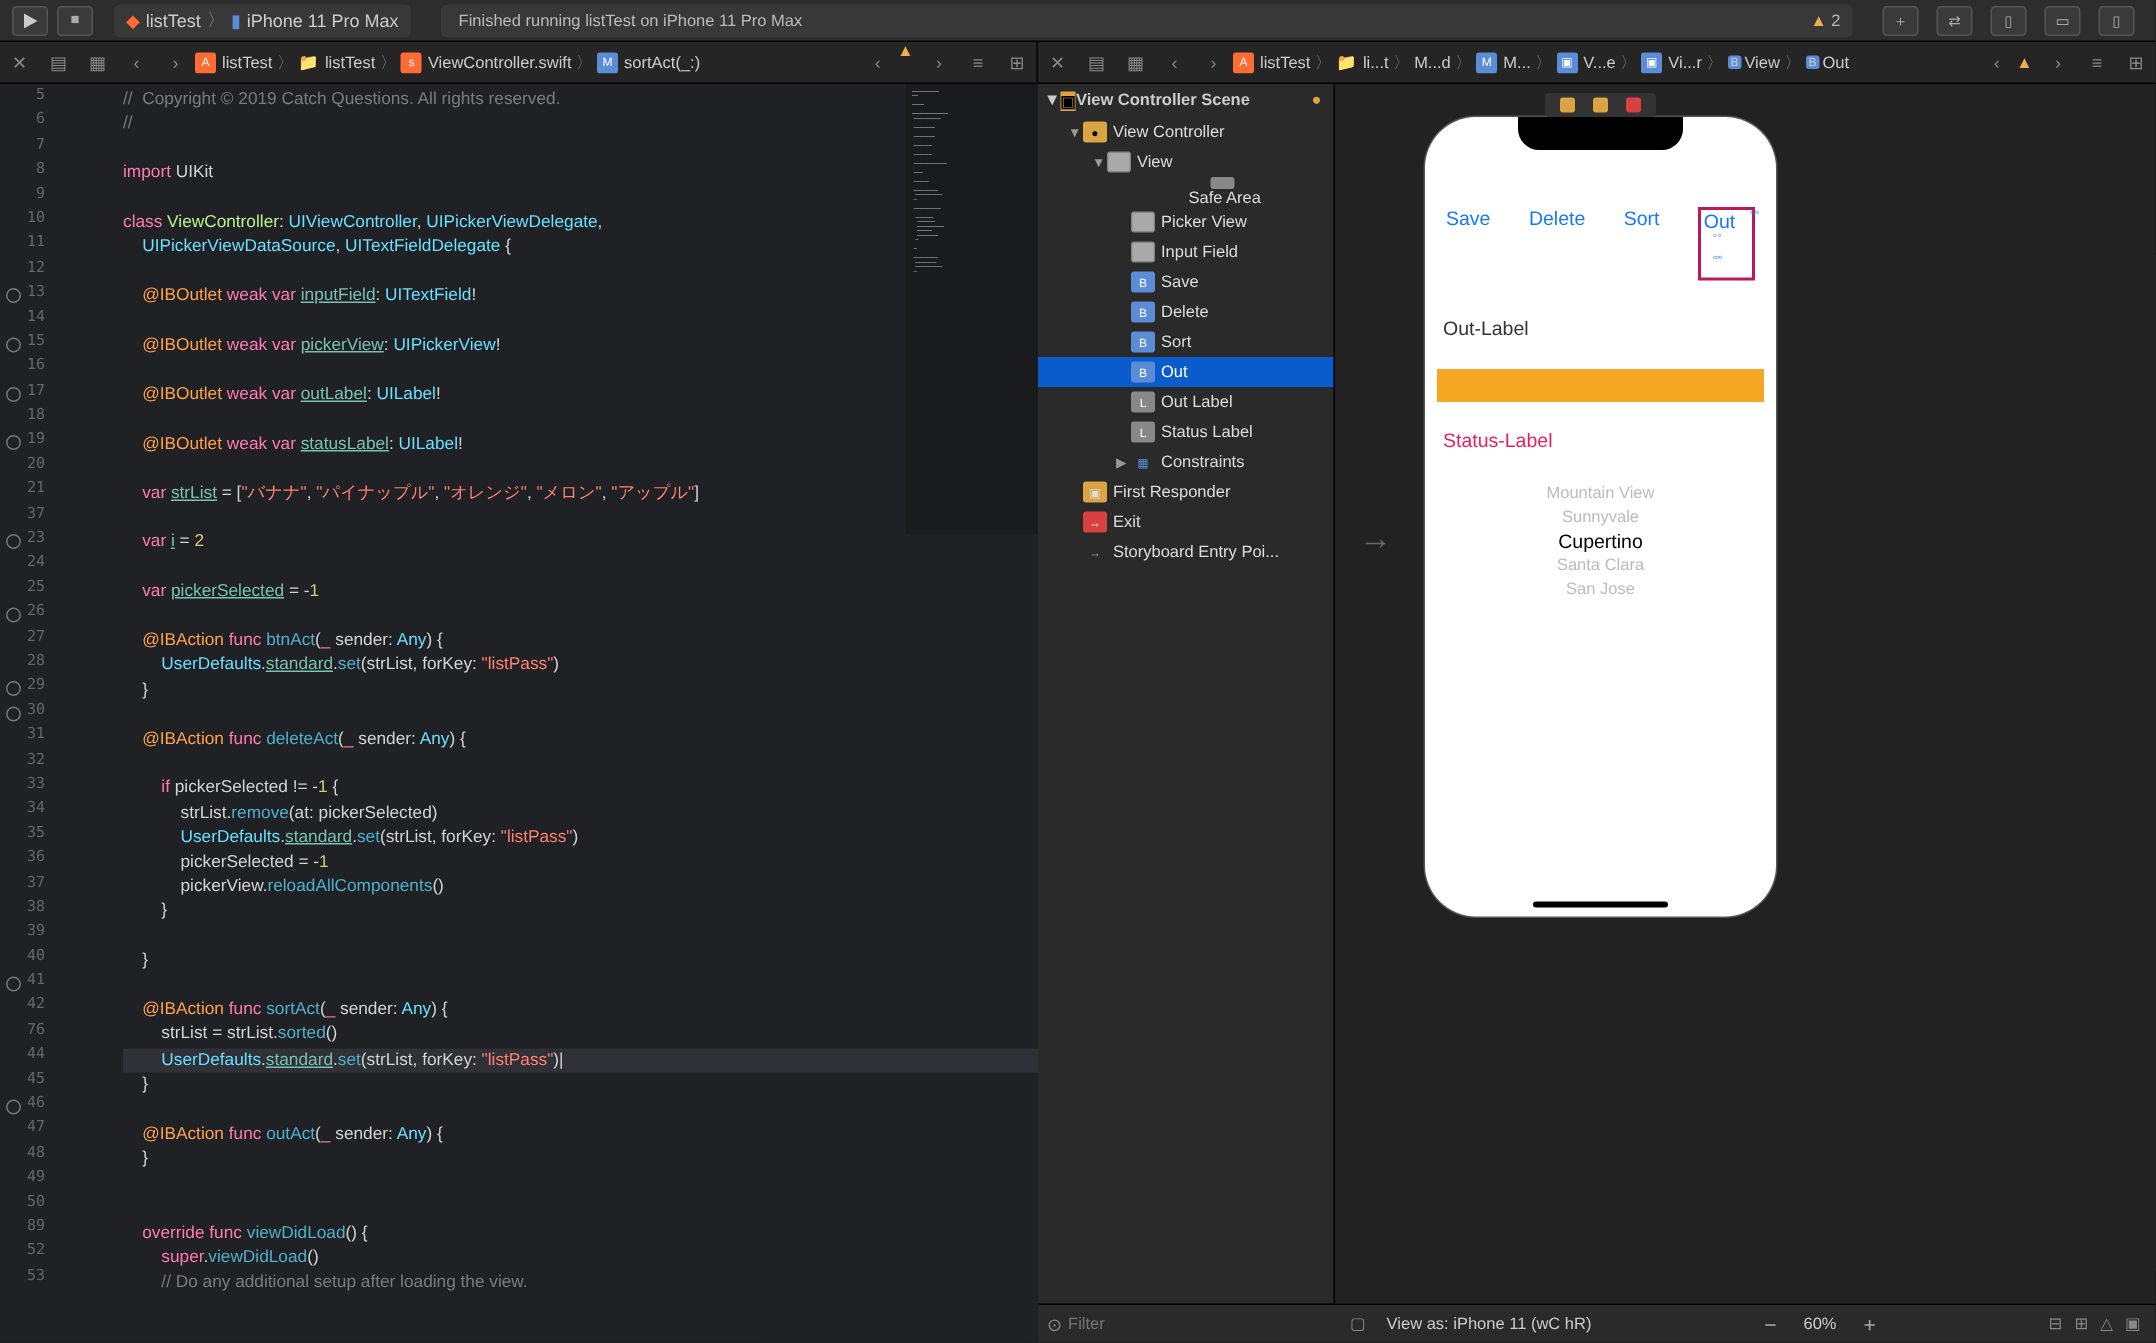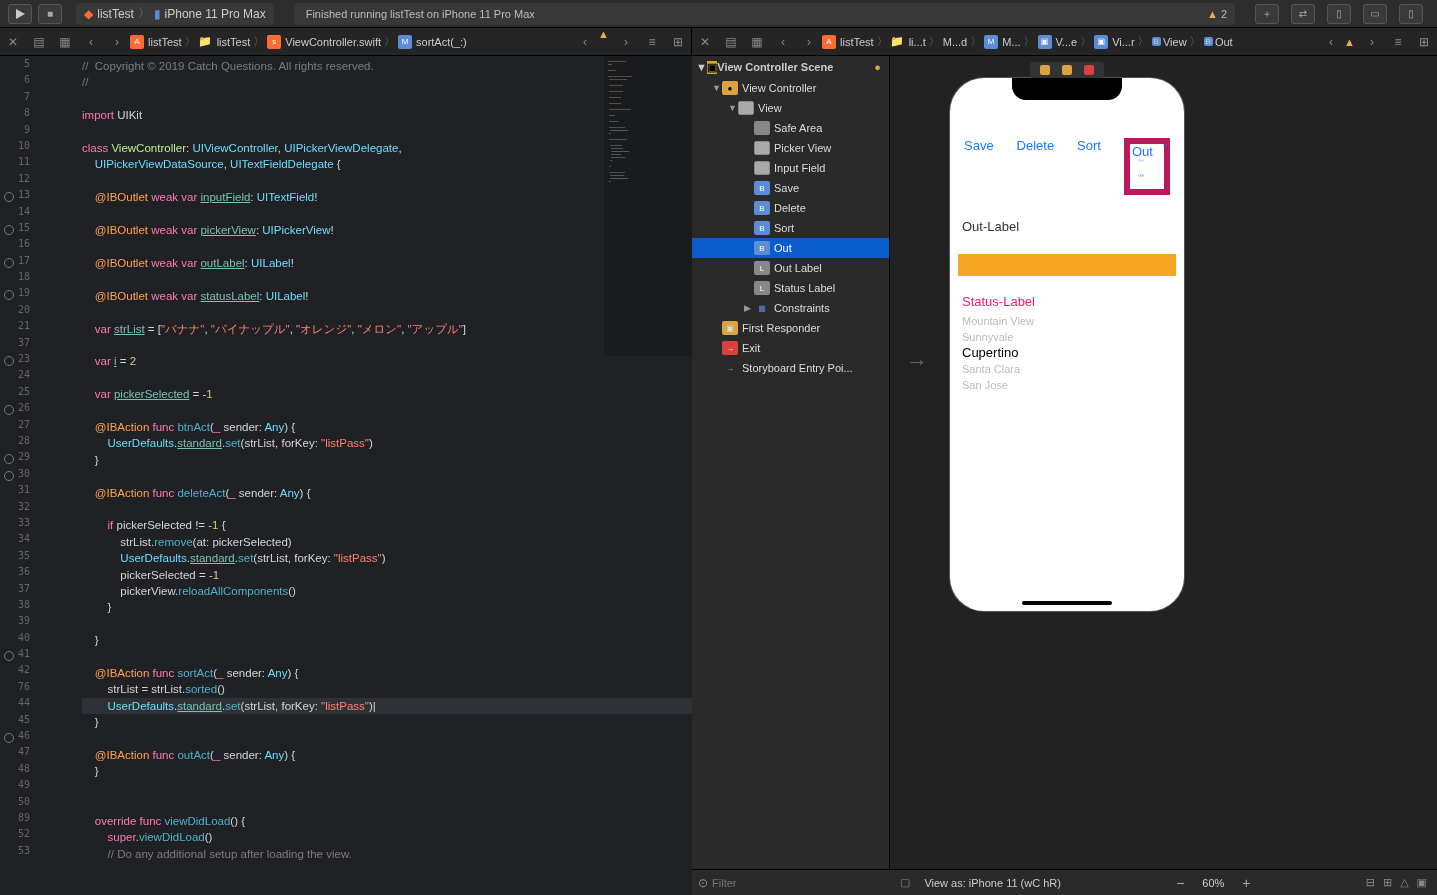--- a/index.html
+++ b/index.html
@@ -79,21 +79,21 @@
 .topbar-dev{position:absolute;top:-16px;left:50%;transform:translateX(-50%);display:flex;gap:12px;background:#333;padding:3px 10px;border-radius:3px;}
 .topbar-dev span{width:10px;height:10px;border-radius:2px;}
 .home-ind{position:absolute;bottom:6px;left:50%;transform:translateX(-50%);width:90px;height:4px;background:#000;border-radius:3px;}
 .dev-content{padding:60px 12px 12px;font-size:12px;}
 .dev-btns{display:flex;justify-content:space-between;color:#1976ff;font-size:13px;margin-bottom:24px;padding:0 2px;}
 .dev-btns span:last-child{position:relative;}
 .resize-dots{position:absolute;right:-6px;top:-8px;font-size:8px;color:#1976ff;letter-spacing:-1px;}
 .out-label{color:#333;font-size:13px;margin-bottom:20px;}
 .orange-bar{background:#f5a623;height:22px;margin:18px -4px;}
 .status-label{color:#e91e63;font-size:13px;margin-top:18px;}
-.picker{margin-top:4px;text-align:left;color:#bbb;font-size:11px;line-height:16px;}
+.picker{margin-top:20px;text-align:center;color:#bbb;font-size:11px;line-height:16px;}
 .picker .sel-row{color:#000;font-size:13px;}
 .seg-arrow{position:absolute;left:16px;top:290px;color:#666;font-size:22px;}
 
 
 .outline-bottom{height:26px;background:#2a2a2a;border-top:1px solid #000;display:flex;align-items:center;padding:0 6px;}
 .outline-bottom input{flex:1;background:transparent;border:none;color:#aaa;font-size:11px;outline:none;padding-left:4px;}
 .canvas-bottom{height:26px;background:#2a2a2a;border-top:1px solid #000;display:flex;align-items:center;padding:0 10px;gap:14px;color:#ccc;font-size:11px;}
 .canvas-bottom .spacer{flex:1;}
 .zoom-btn{color:#aaa;font-size:14px;padding:0 4px;}
 .ib-icons{display:flex;gap:8px;color:#888;}
@@ -273,21 +273,21 @@
               <div class="outline-row" style="padding-left: 20px;">
                 <span class="disc">▼</span>
                 <span class="oico oico-vc">●</span>
                 <span>View Controller</span>
               </div>
               <div class="outline-row" style="padding-left: 36px;">
                 <span class="disc">▼</span>
                 <span class="oico oico-view"></span>
                 <span>View</span>
               </div>
-              <div class="outline-row" style="padding-left: 52px;">
+              <div class="outline-row" style="padding-left: 52px; flex-direction: column;">
                 <span class="disc"></span>
                 <span class="oico oico-safe"></span>
                 <span>Safe Area</span>
               </div>
               <div class="outline-row" style="padding-left: 52px;">
                 <span class="disc"></span>
                 <span class="oico oico-view"></span>
                 <span>Picker View</span>
               </div>
               <div class="outline-row" style="padding-left: 52px;">
@@ -361,21 +361,21 @@
               <span style="background:#d9a441"></span>
               <span style="background:#d9a441"></span>
               <span style="background:#d94141"></span>
             </div>
             <div class="notch"></div>
             <div class="dev-content">
               <div class="dev-btns">
                 <span>Save</span>
                 <span>Delete</span>
                 <span>Sort</span>
-                <span style="position:relative;border:6px solid #be185d;padding:0 2px;">
+                <span style="position:relative;border:2px solid #be185d;padding:0 2px;">
                   <span>Out</span>
                   <span class="resize-dots">◦◦◦<br>◦&nbsp;◦<br>◦◦◦</span>
                 </span>
               </div>
               <div class="out-label">Out-Label</div>
               <div class="orange-bar"></div>
               <div class="status-label">Status-Label</div>
               <div class="picker" id="picker-rows">
                   <div>Mountain View</div>
                   <div>Sunnyvale</div>

